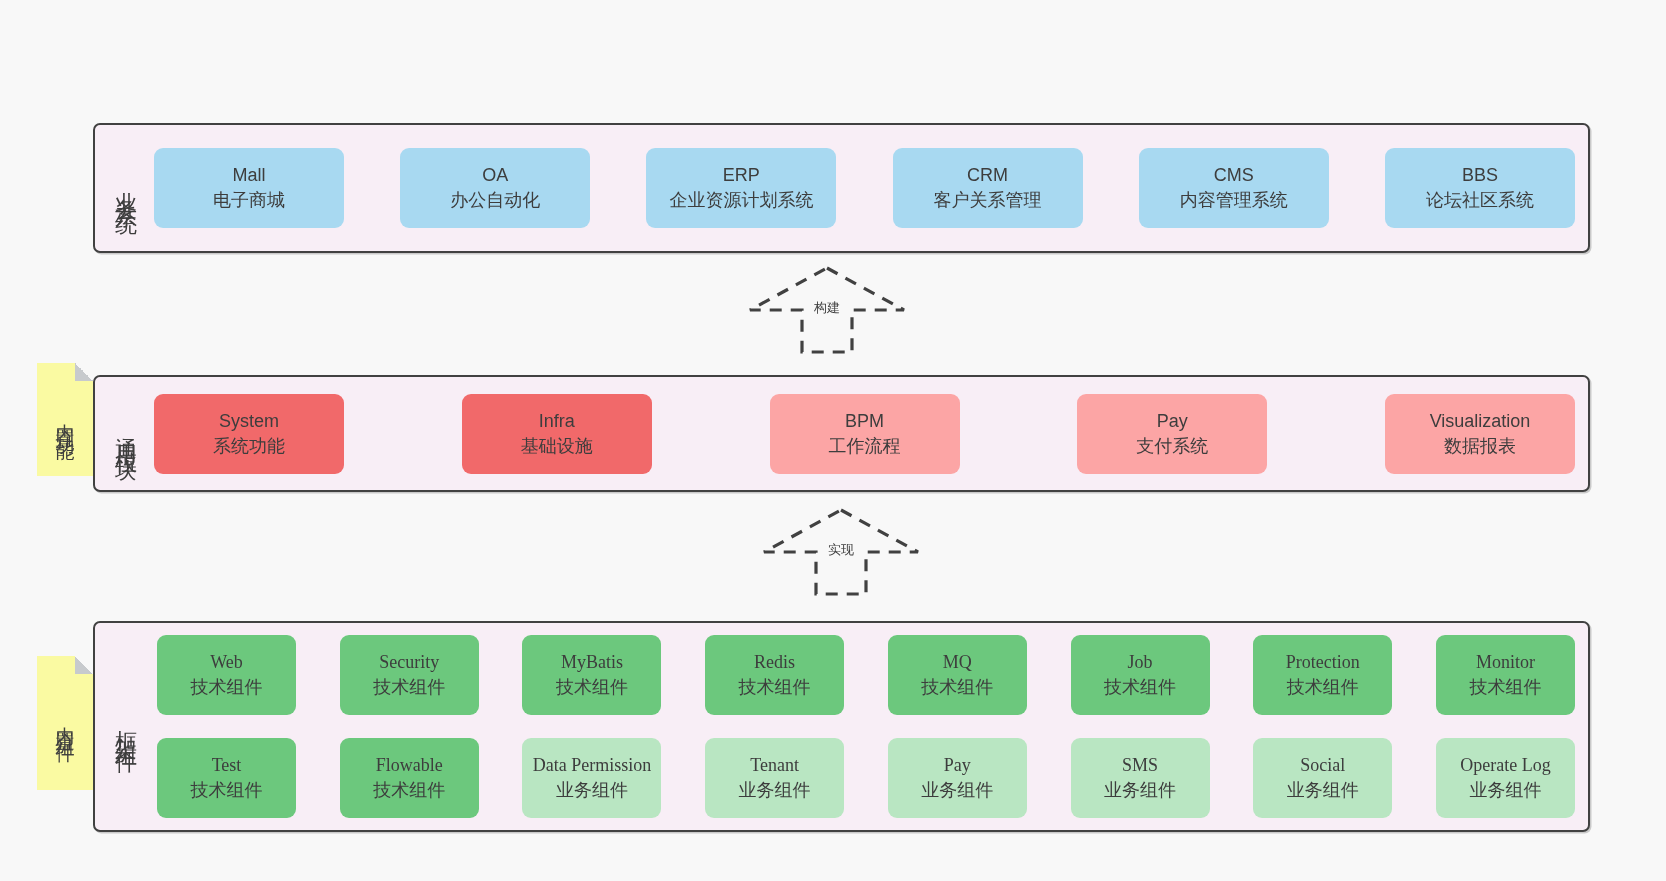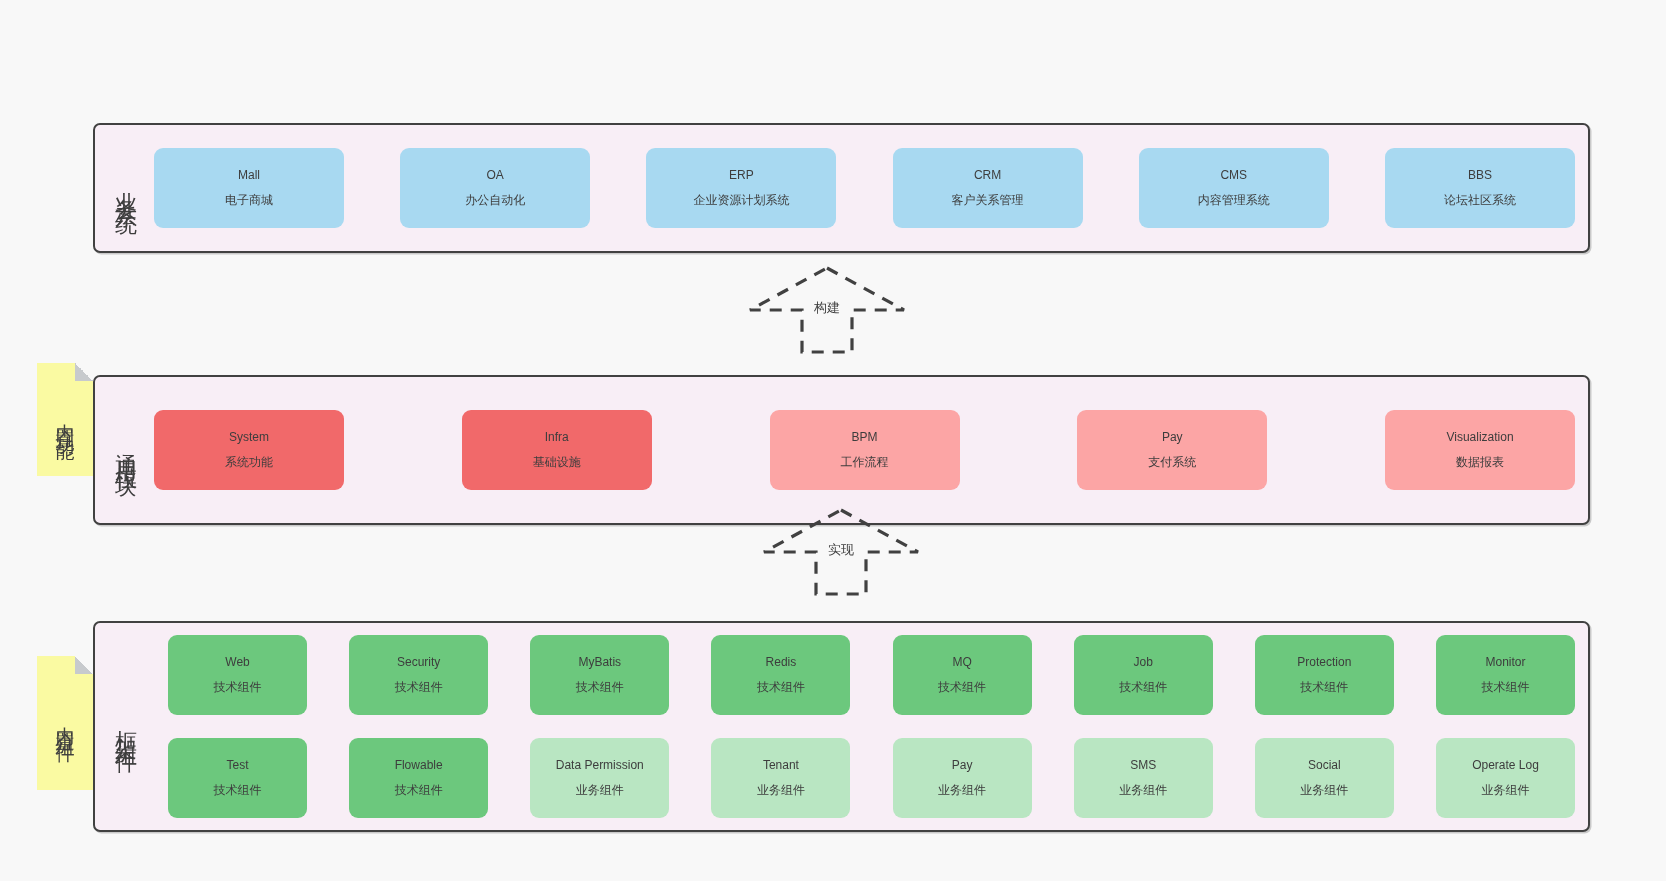--- a/index.html
+++ b/index.html
@@ -19,25 +19,25 @@
     padding:0 13px 0 16px;
     z-index:1;
   }
   .band-label{
     writing-mode:vertical-rl;text-orientation:upright;
     font-size:22px;letter-spacing:7px;line-height:30px;
     color:#3d3d3d;flex:0 0 auto;white-space:nowrap;
   }
   .boxes{flex:1;display:flex;justify-content:space-between;align-items:center;margin-left:13px;}
   .rows{flex:1;display:flex;flex-direction:column;gap:23px;margin-left:13px;}
-  .rows .boxes{margin-left:14px;}
+  .rows .boxes{margin-left:3px;font-family:Liberation Serif, serif;}
   .box{
     height:80px;border-radius:9px;
     display:flex;flex-direction:column;align-items:center;justify-content:center;
-    text-align:center;line-height:25px;font-size:12px;color:#3d3d3d;
+    text-align:center;line-height:25px;font-size:18px;color:#3d3d3d;
     padding:2px 0;box-sizing:border-box;
   }
   .box.w-lg{width:190px;}
   .box.w-sm{width:139px;}
   .blue{background:#a8d9f1;}
   .red{background:#f1696a;}
   .pink{background:#fca5a5;}
   .green{background:#6cc87d;}
   .green-light{background:#b9e6c2;}
   .sticky{
@@ -97,21 +97,21 @@
     <path d="M83 4 L160 46 L108 46 L108 88 L58 88 L58 46 L6 46 Z" fill="none" stroke="#414141" stroke-width="3.2" stroke-dasharray="12 9" stroke-linejoin="miter"></path>
   </svg>
   <span class="arrow-label">构建</span>
 </div>
 
 <div class="sticky" style="top:363px;height:113px;">
   <div class="fold"></div>
   <div class="sticky-text">内置功能</div>
 </div>
 
-<div class="band" style="top:375px;height:150px;">
+<div class="band" style="top:375px;height:117px;">
   <div class="band-label">通用模块</div>
   <div class="boxes">
     <div class="box w-lg red">
       <span>System</span>
       <span>系统功能</span>
     </div>
     <div class="box w-lg red">
       <span>Infra</span>
       <span>基础设施</span>
     </div>

